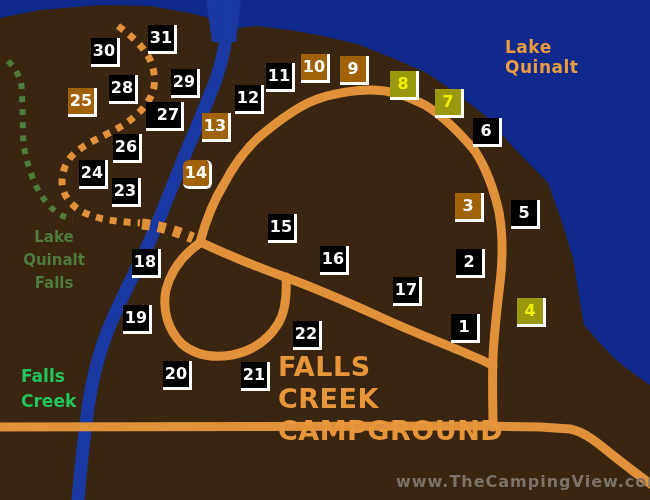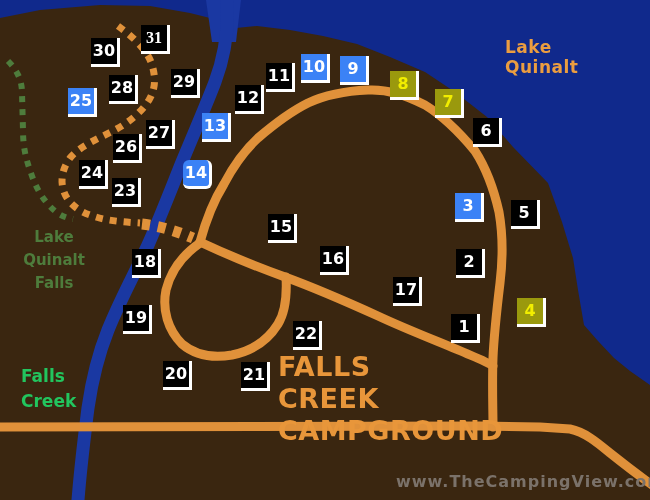--- a/index.html
+++ b/index.html
@@ -31,21 +31,21 @@
     left:396px; top:472px; width:250px; text-align:right;
     color:#7b726a; font-size:16px; font-weight:600; letter-spacing:1px;
   }
   .site {
     position:absolute; width:26px; height:26px;
     background:#000; color:#fff;
     border-right:3px solid #fff; border-bottom:3px solid #fff;
     display:flex; align-items:center; justify-content:center;
     font-size:16px; font-weight:bold; line-height:1;
   }
-  .site.olive  { background:#3b82f6; color:#ffffff; }
+  .site.olive  { background:#a16207; color:#ffffff; }
   .site.bright { background:#9a990d; color:#f2ee00; }
 </style>
 </head>
 <body>
 
 <div id="map">
 
   <svg id="terrain" width="650" height="500" viewBox="0 0 650 500">
 
     <path fill="#3a2610" d="M0,18 L40,10 L100,5 L150,6 L190,13 L210,18 L236,28 L257,26 L290,30
@@ -124,20 +124,20 @@
       <div class="site black" style="left: 393px; top: 277px;">17</div>
       <div class="site black" style="left: 132px; top: 249px;">18</div>
       <div class="site black" style="left: 123px; top: 305px;">19</div>
       <div class="site black" style="left: 163px; top: 361px;">20</div>
       <div class="site black" style="left: 241px; top: 362px;">21</div>
       <div class="site black" style="left: 293px; top: 321px;">22</div>
       <div class="site black" style="left: 112px; top: 178px;">23</div>
       <div class="site black" style="left: 79px; top: 160px;">24</div>
       <div class="site olive" style="left: 68px; top: 88px;">25</div>
       <div class="site black" style="left: 113px; top: 134px;">26</div>
-      <div class="site black" style="left: 146px; top: 120px;">27</div>
+      <div class="site black" style="left: 146px; top: 102px; padding-left: 9px;">27</div>
       <div class="site black" style="left: 109px; top: 75px;">28</div>
       <div class="site black" style="left: 171px; top: 69px;">29</div>
       <div class="site black" style="left: 91px; top: 38px;">30</div>
-      <div class="site black" style="left: 141px; top: 25px; font-family: Liberation Serif, serif;">31</div>
+      <div class="site black" style="left: 148px; top: 25px;">31</div>
     </div>
 
 </div>
 
 </body></html>

